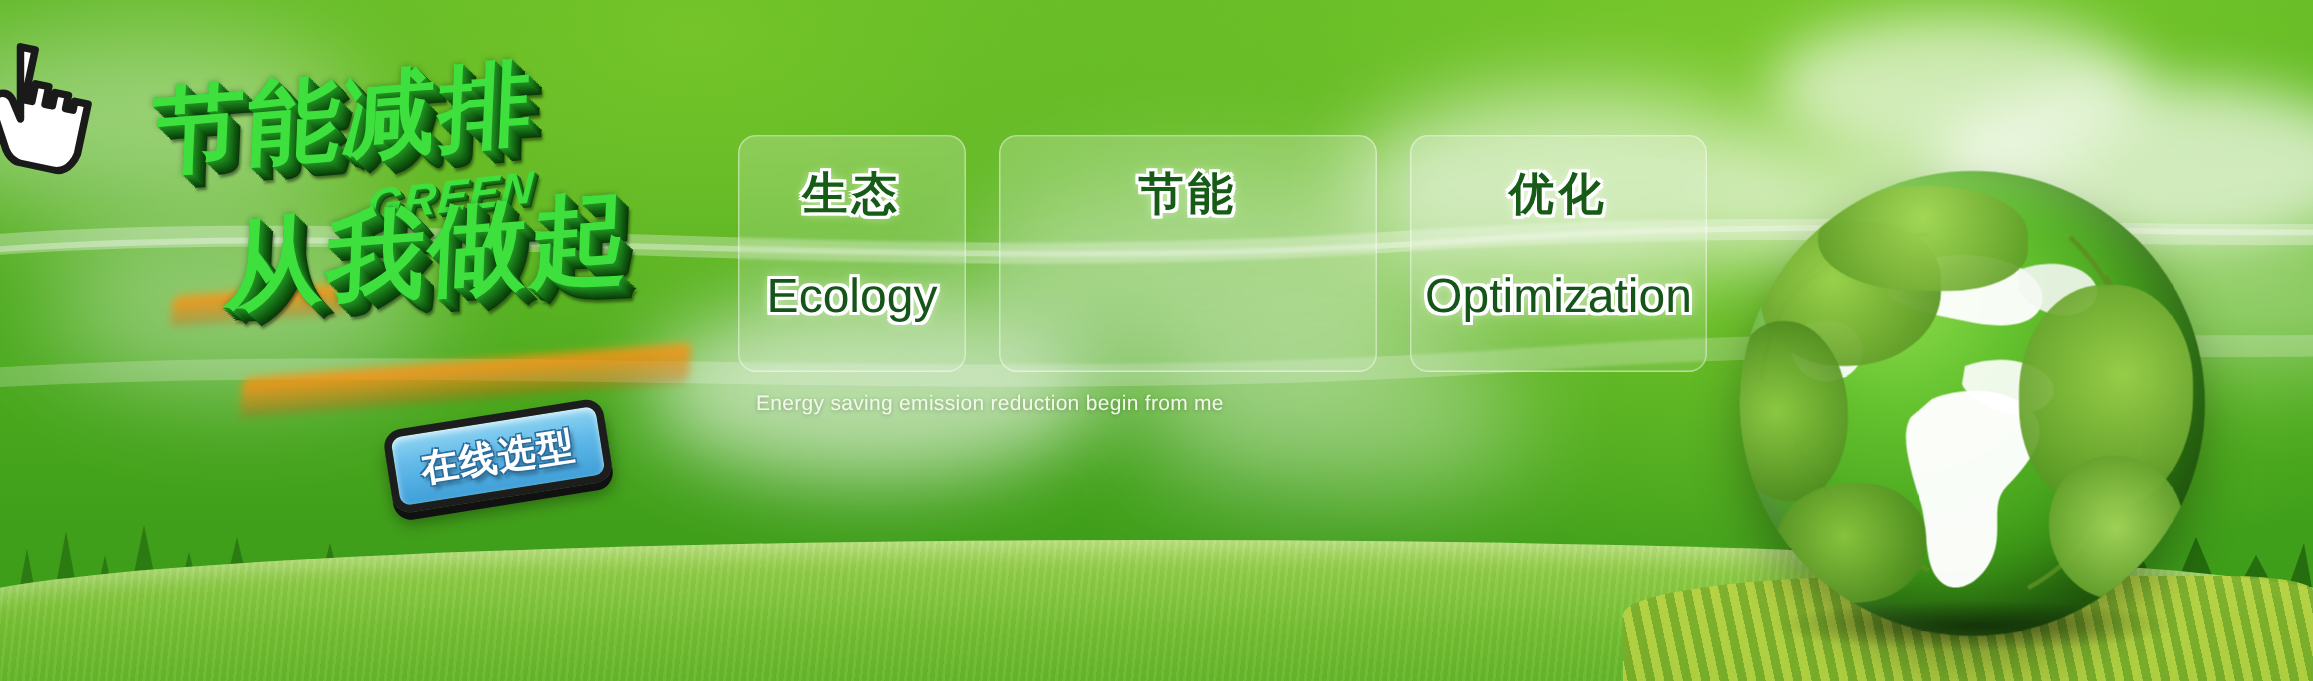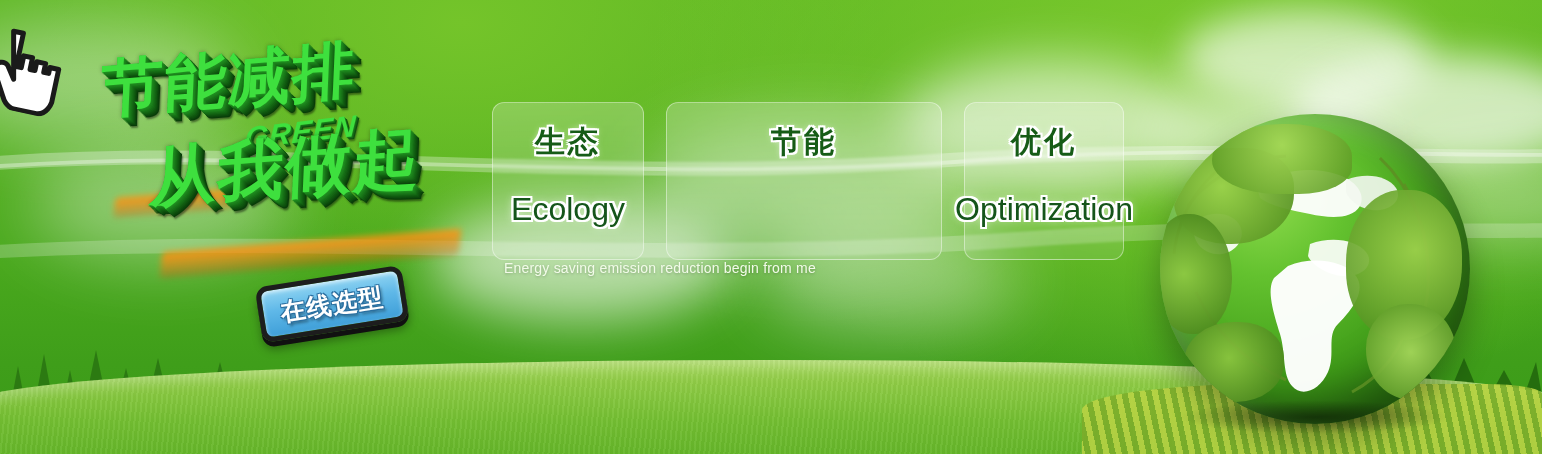--- a/index.html
+++ b/index.html
@@ -99,34 +99,34 @@
   .cta-label{
     position:absolute;inset:0;
     display:flex;align-items:center;justify-content:center;
     font-size:25px;font-weight:bold;color:#ffffff;letter-spacing:1px;
     text-shadow:-1px -1px 0 #2a6fa0,1px -1px 0 #2a6fa0,-1px 1px 0 #2a6fa0,1px 1px 0 #2a6fa0,2px 3px 3px rgba(0,0,0,.4);
   }
   .cursor{position:absolute;left:-16px;top:26px;width:78px;height:86px;transform:rotate(12deg);}
   .cursor svg{display:block;width:100%;height:100%;}
 
   
-  .cards{position:absolute;left:492px;top:102px;display:flex;gap:22px;align-items:flex-start;}
+  .cards{position:absolute;left:492px;top:90px;display:flex;gap:22px;align-items:flex-start;}
   .card{
     box-sizing:border-box;
     height:158px;
     padding:16px 18px 0;
     border-radius:12px;
     background:linear-gradient(180deg,rgba(255,255,255,.22),rgba(255,255,255,.10));
     border:1px solid rgba(255,255,255,.42);
     display:flex;flex-direction:column;align-items:center;justify-content:flex-start;
     backdrop-filter:blur(1px);
   }
   .card.c1{width:152px;}
-  .card.c2{width:276px;}
-  .card.c3{width:160px;}
+  .card.c2{width:252px;}
+  .card.c3{width:198px;}
   .card-cn{
     font-size:30px;font-weight:bold;color:#165c16;line-height:1.1;
     letter-spacing:3px;margin-top:6px;
     text-shadow:-2px -2px 0 #fff,2px -2px 0 #fff,-2px 2px 0 #fff,2px 2px 0 #fff,
                 0 -2px 0 #fff,0 2px 0 #fff,-2px 0 0 #fff,2px 0 0 #fff,
                 0 0 7px rgba(255,255,255,.95);
   }
   .card-en{
     font-size:32px;font-weight:normal;color:#15551a;line-height:1.1;
     margin-top:34px;white-space:nowrap;

